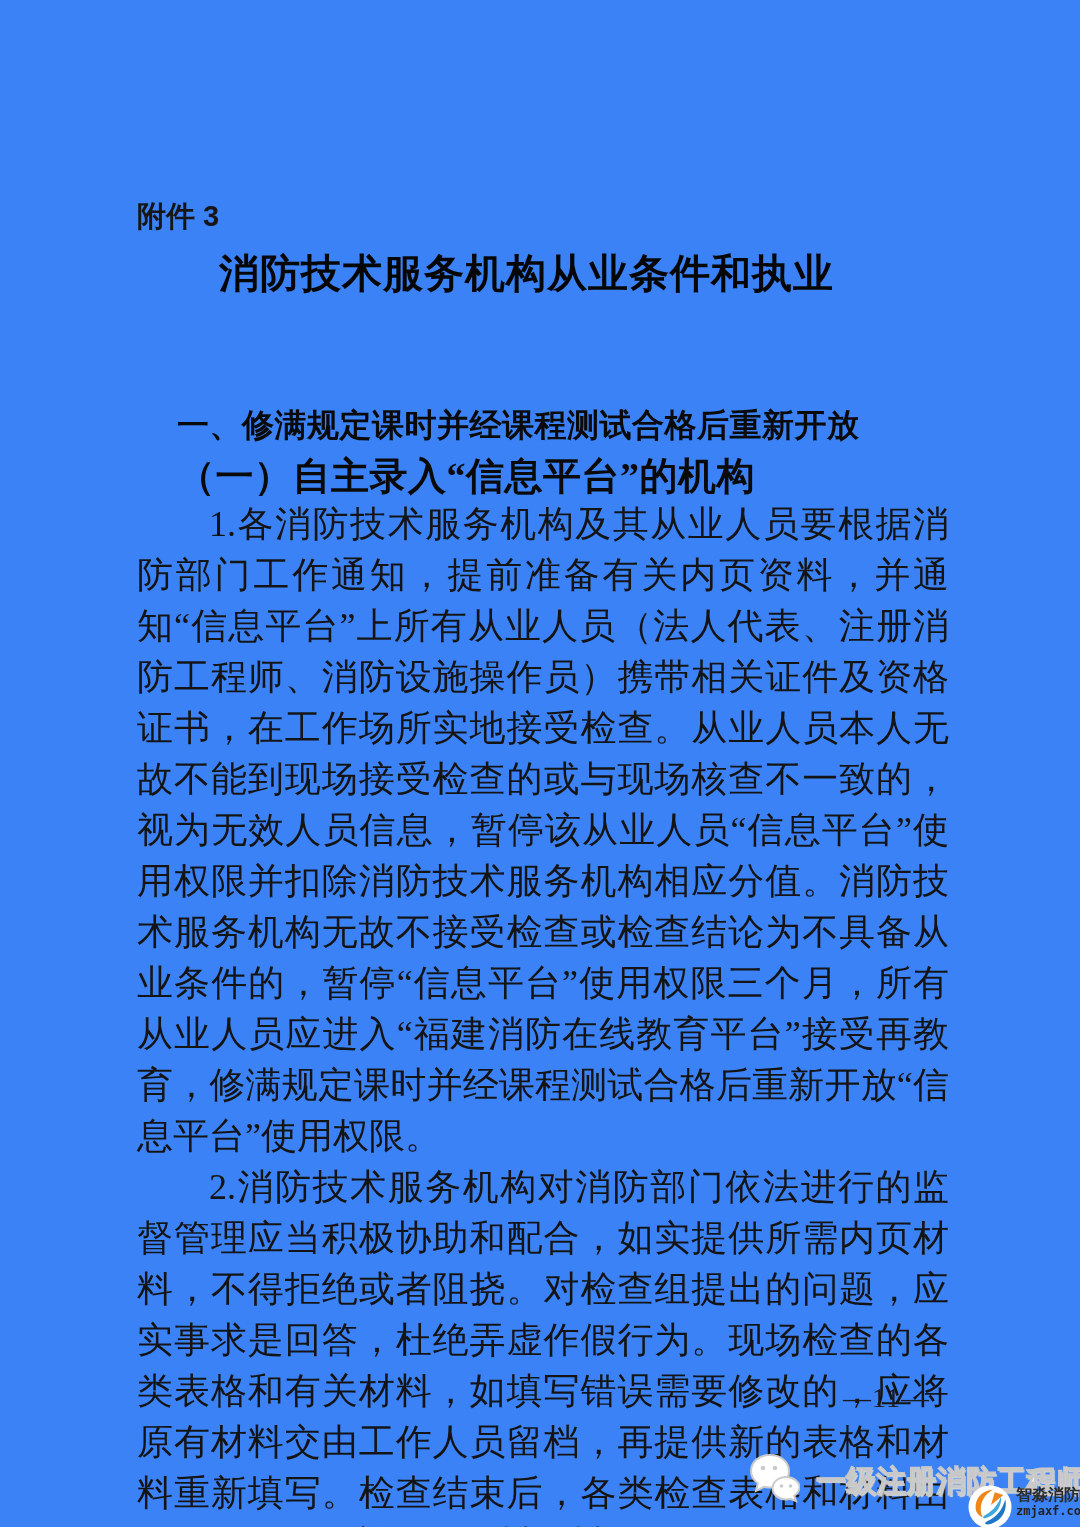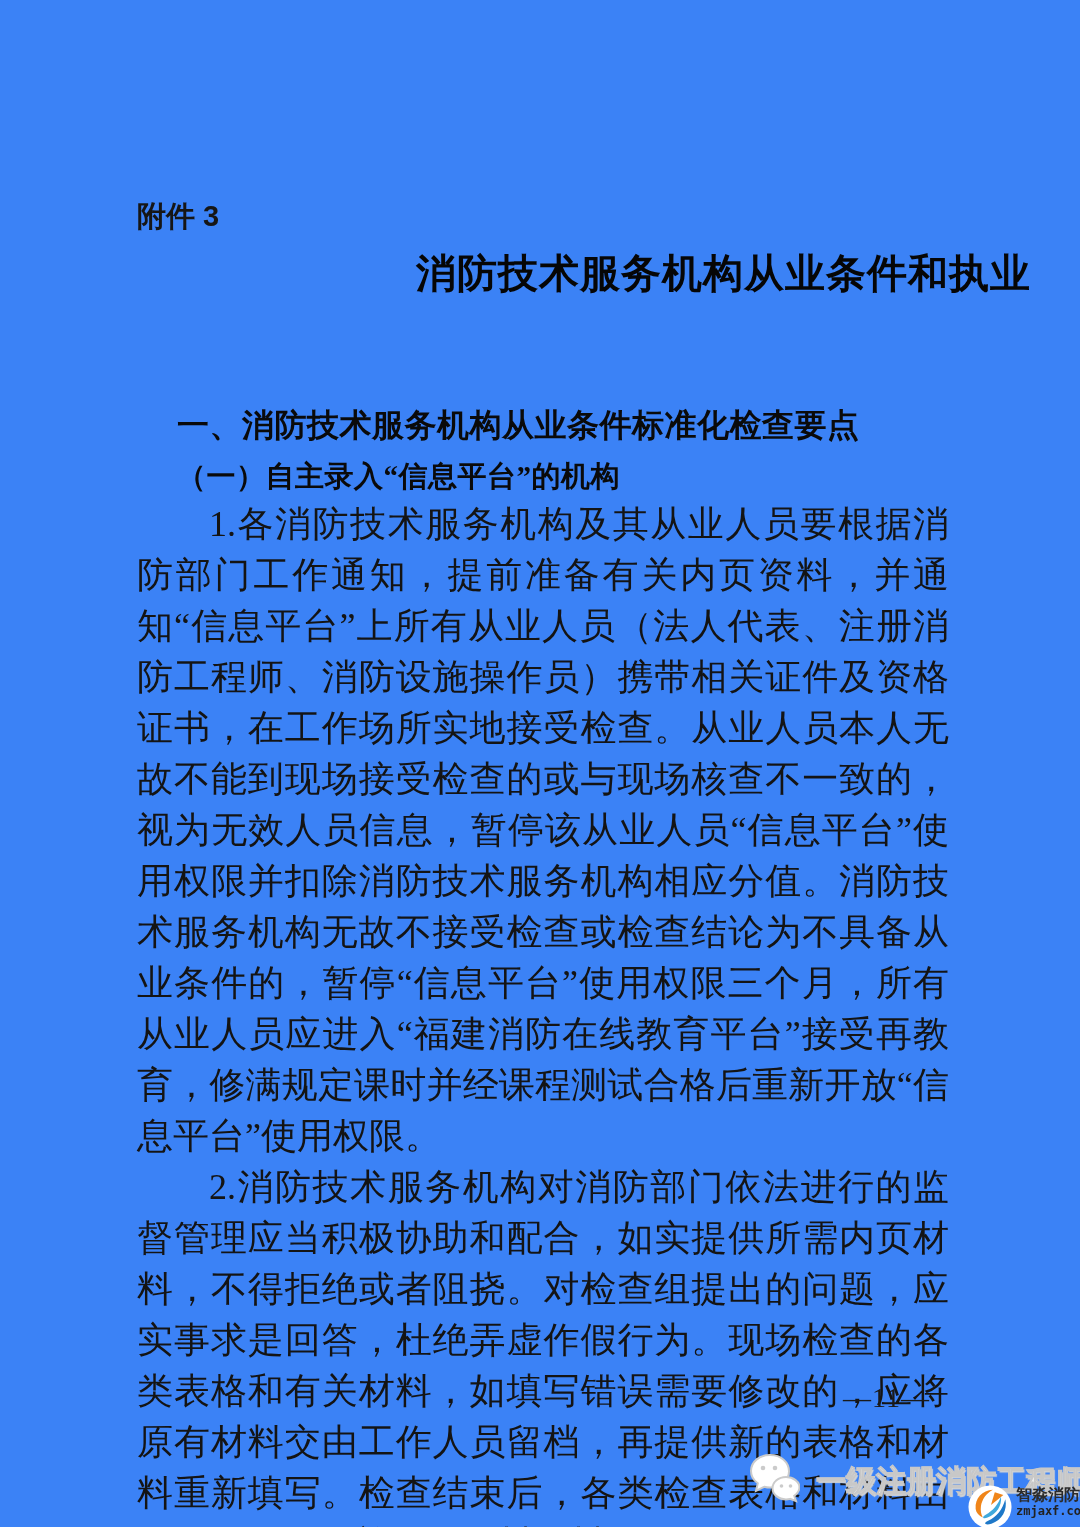--- a/index.html
+++ b/index.html
@@ -25,21 +25,21 @@
     white-space: nowrap;
   }
 
   .doc-title {
     position: absolute;
     left: 137px;
     top: 243px;
     width: 812px;
     padding-left: 82px;
     box-sizing: content-box;
-    text-align: right;
+    text-align: left;
     font-size: 40px;
     line-height: 62px;
     font-weight: 700;
     color: #060606;
     letter-spacing: 1px;
   }
 
   .section-heading {
     position: absolute;
     left: 177px;
@@ -50,21 +50,21 @@
     font-weight: 700;
     color: #0a0a0a;
     white-space: nowrap;
     letter-spacing: 0.5px;
   }
 
   .subsection-heading {
     position: absolute;
     left: 177px;
     top: 454px;
-    font-size: 29px;
+    font-size: 38px;
     line-height: 44px;
     font-weight: 700;
     color: #0a0a0a;
     white-space: nowrap;
     letter-spacing: 0.5px;
   }
 
   .body-text {
     position: absolute;
     left: 137px;
@@ -140,21 +140,21 @@
 <body>
 
 <div class="page">
 
   <div class="attachment-label">附件 3</div>
 
   <div class="doc-title">
     <div>消防技术服务机构从业条件和执业</div>
   </div>
 
-  <div class="section-heading">一、消防技术服务机构从业条件标准化检查要点</div>
+  <div class="section-heading">一、修满规定课时并经课程测试合格后重新开放</div>
 
   <div class="subsection-heading">（一）自主录入“信息平台”的机构</div>
 
   <div class="body-text">
     <p>1.各消防技术服务机构及其从业人员要根据消防部门工作通知，提前准备有关内页资料，并通知“信息平台”上所有从业人员（法人代表、注册消防工程师、消防设施操作员）携带相关证件及资格证书，在工作场所实地接受检查。从业人员本人无故不能到现场接受检查的或与现场核查不一致的，视为无效人员信息，暂停该从业人员“信息平台”使用权限并扣除消防技术服务机构相应分值。消防技术服务机构无故不接受检查或检查结论为不具备从业条件的，暂停“信息平台”使用权限三个月，所有从业人员应进入“福建消防在线教育平台”接受再教育，修满规定课时并经课程测试合格后重新开放“信息平台”使用权限。</p>
     <p>2.消防技术服务机构对消防部门依法进行的监督管理应当积极协助和配合，如实提供所需内页材料，不得拒绝或者阻挠。对检查组提出的问题，应实事求是回答，杜绝弄虚作假行为。现场检查的各类表格和有关材料，如填写错误需要修改的，应将原有材料交由工作人员留档，再提供新的表格和材料重新填写。检查结束后，各类检查表格和材料由工作人员收回并现场用封条封存</p>
   </div>
 
   <div class="page-number">—11—</div>
 

